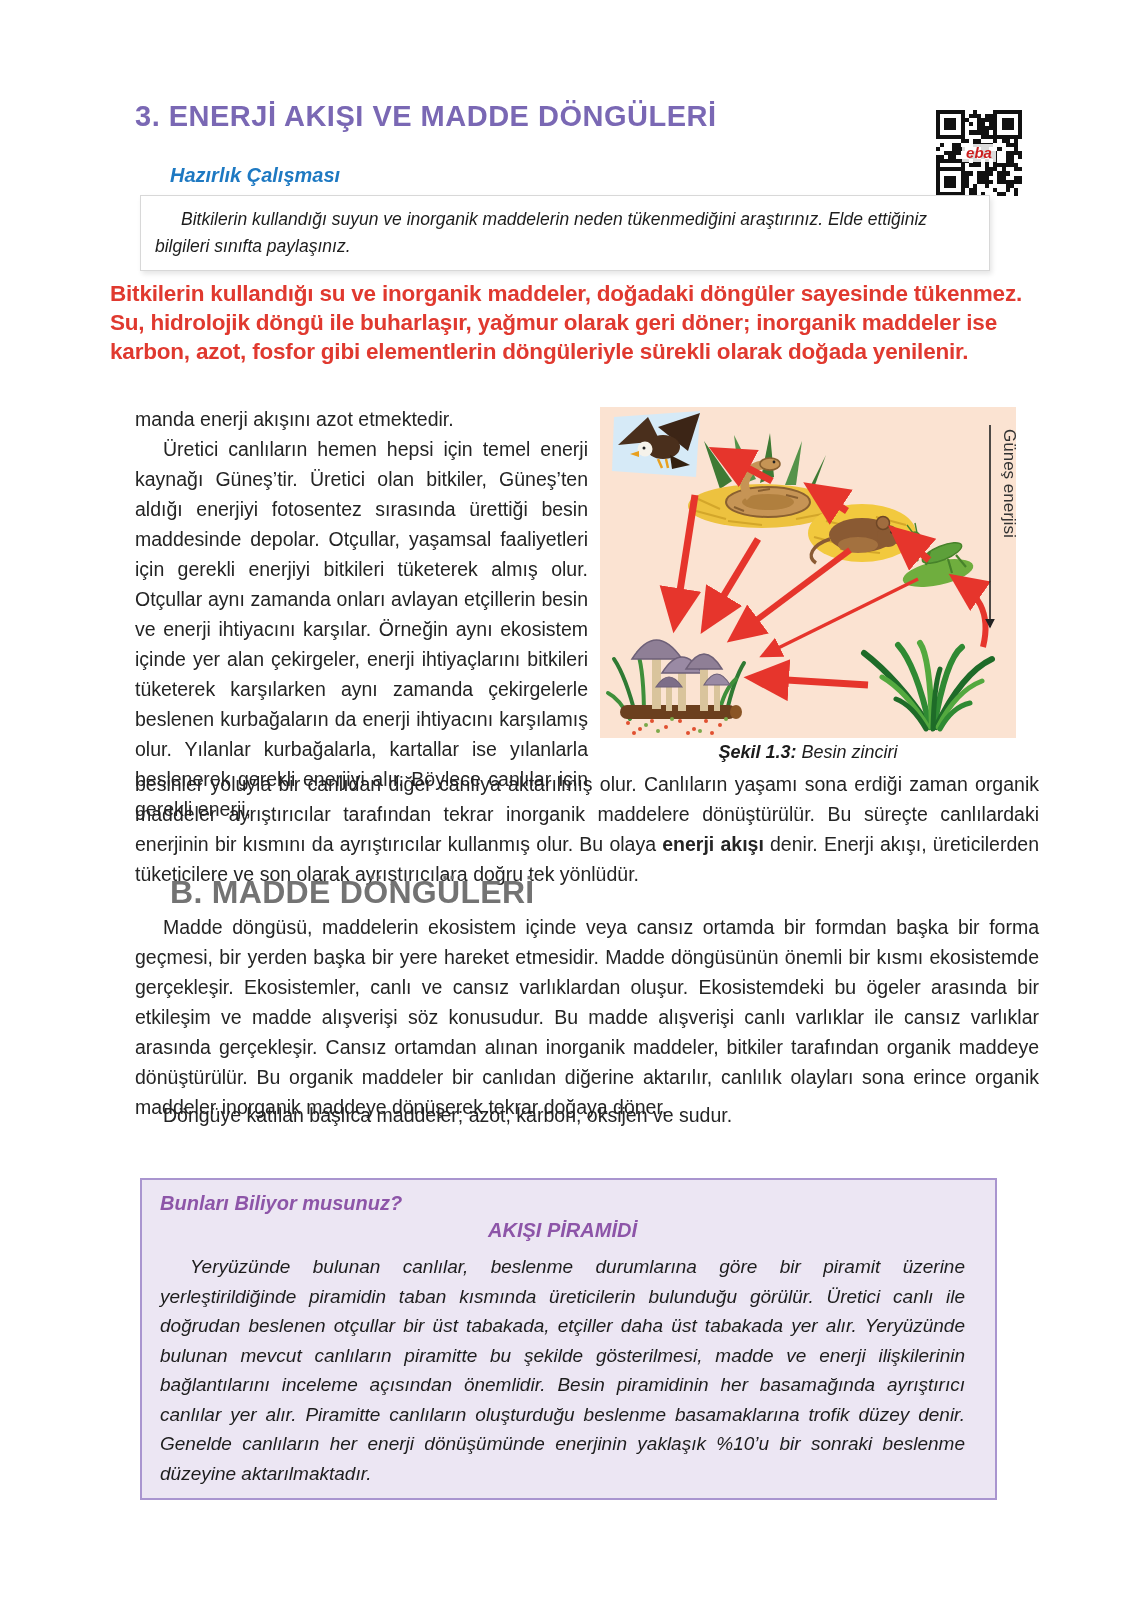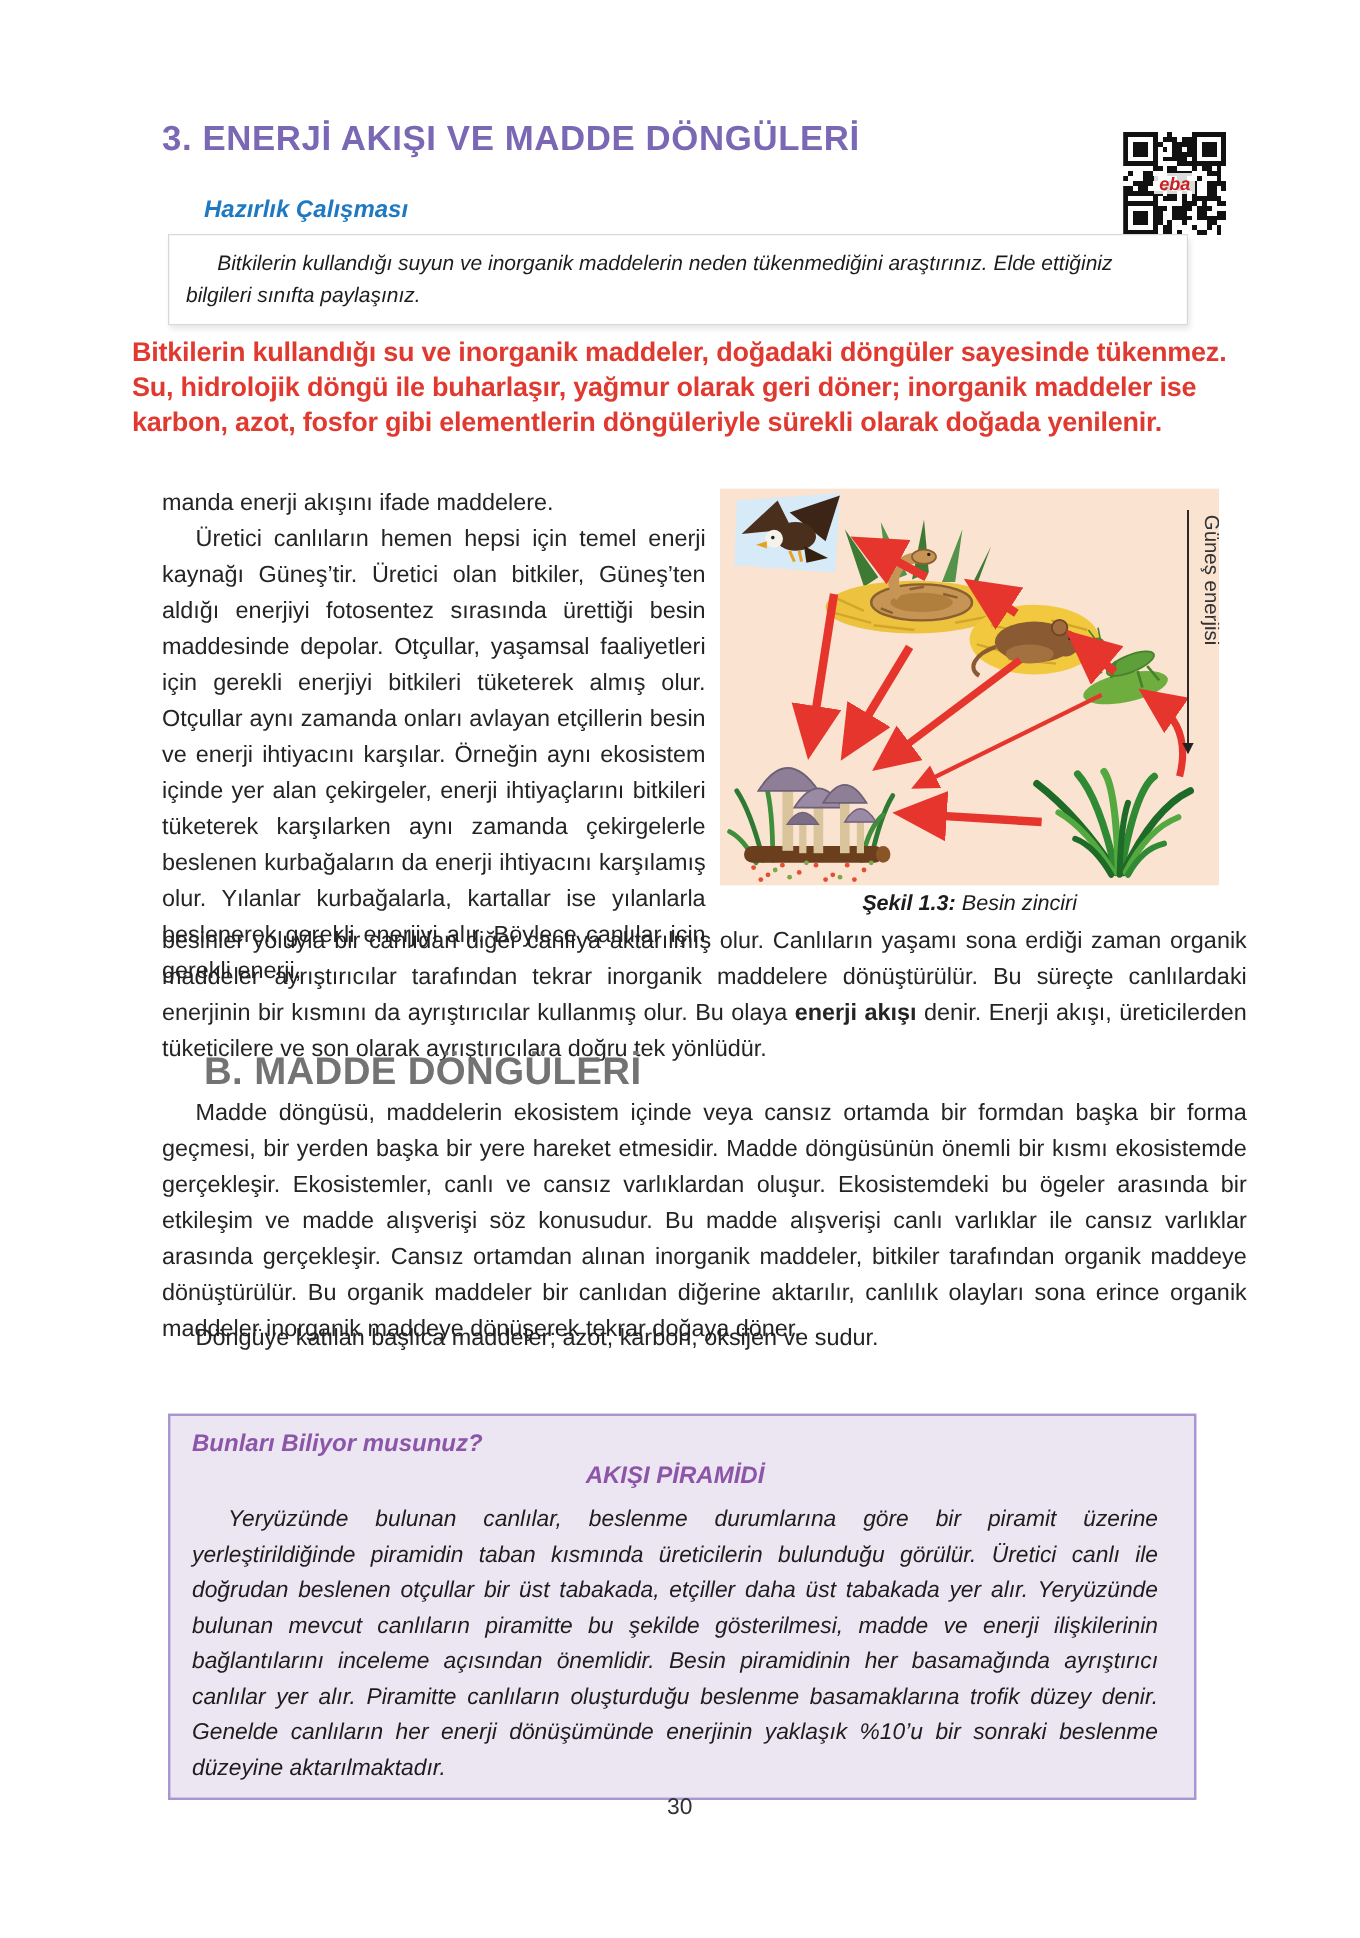--- a/index.html
+++ b/index.html
@@ -232,21 +232,21 @@
 
   <div class="abs prep-heading">Hazırlık Çalışması</div>
 
   <div class="abs prep-box">
     <p>Bitkilerin kullandığı suyun ve inorganik maddelerin neden tükenmediğini araştırınız. Elde ettiğiniz bilgileri sınıfta paylaşınız.</p>
   </div>
 
   <div class="abs highlight">Bitkilerin kullandığı su ve inorganik maddeler, doğadaki döngüler sayesinde tükenmez. Su, hidrolojik döngü ile buharlaşır, yağmur olarak geri döner; inorganik maddeler ise karbon, azot, fosfor gibi elementlerin döngüleriyle sürekli olarak doğada yenilenir.</div>
 
   <div class="abs col-left">
-    <p class="body-p">manda enerji akışını ifade maddelere.</p>
+    <p class="body-p">manda enerji akışını azot etmektedir.</p>
     <p class="body-p indent">Üretici canlıların hemen hepsi için temel enerji kaynağı Güneş’tir. Üretici olan bitkiler, Güneş’ten aldığı enerjiyi fotosentez sırasında ürettiği besin maddesinde depolar. Otçullar, yaşamsal faaliyetleri için gerekli enerjiyi bitkileri tüketerek almış olur. Otçullar aynı zamanda onları avlayan etçillerin besin ve enerji ihtiyacını karşılar. Örneğin aynı ekosistem içinde yer alan çekirgeler, enerji ihtiyaçlarını bitkileri tüketerek karşılarken aynı zamanda çekirgelerle beslenen kurbağaların da enerji ihtiyacını karşılamış olur. Yılanlar kurbağalarla, kartallar ise yılanlarla beslenerek gerekli enerjiyi alır. Böylece canlılar için gerekli enerji,</p>
   </div>
 
   <div class="abs figure-box">
     <svg width="416" height="331" viewBox="0 0 416 331">
       <defs>
         <marker id="ah" markerWidth="7" markerHeight="7" refX="5" refY="3" orient="auto">
           <path d="M0,0 L6.5,3 L0,6 z" fill="#e6352c"></path>
         </marker>
         <marker id="ahb" markerWidth="8" markerHeight="8" refX="5" refY="3" orient="auto">
@@ -389,15 +389,14 @@
 
   <p class="abs sec-b-p1 body-p indent">Madde döngüsü, maddelerin ekosistem içinde veya cansız ortamda bir formdan başka bir forma geçmesi, bir yerden başka bir yere hareket etmesidir. Madde döngüsünün önemli bir kısmı ekosistemde gerçekleşir. Ekosistemler, canlı ve cansız varlıklardan oluşur. Ekosistemdeki bu ögeler arasında bir etkileşim ve madde alışverişi söz konusudur. Bu madde alışverişi canlı varlıklar ile cansız varlıklar arasında gerçekleşir. Cansız ortamdan alınan inorganik maddeler, bitkiler tarafından organik maddeye dönüştürülür. Bu organik maddeler bir canlıdan diğerine aktarılır, canlılık olayları sona erince organik maddeler inorganik maddeye dönüşerek tekrar doğaya döner.</p>
   <p class="abs sec-b-p2 body-p indent">Döngüye katılan başlıca maddeler; azot, karbon, oksijen ve sudur.</p>
 
   <div class="abs infobox">
     <div class="infobox-heading">Bunları Biliyor musunuz?</div>
     <div class="infobox-title">AKIŞI PİRAMİDİ</div>
     <p class="infobox-body">Yeryüzünde bulunan canlılar, beslenme durumlarına göre bir piramit üzerine yerleştirildiğinde piramidin taban kısmında üreticilerin bulunduğu görülür. Üretici canlı ile doğrudan beslenen otçullar bir üst tabakada, etçiller daha üst tabakada yer alır. Yeryüzünde bulunan mevcut canlıların piramitte bu şekilde gösterilmesi, madde ve enerji ilişkilerinin bağlantılarını inceleme açısından önemlidir. Besin piramidinin her basamağında ayrıştırıcı canlılar yer alır. Piramitte canlıların oluşturduğu beslenme basamaklarına trofik düzey denir. Genelde canlıların her enerji dönüşümünde enerjinin yaklaşık %10’u bir sonraki beslenme düzeyine aktarılmaktadır.</p>
   </div>
 
-  <div class="abs page-number">30</div>
 
 </div>
 
 </body></html>

